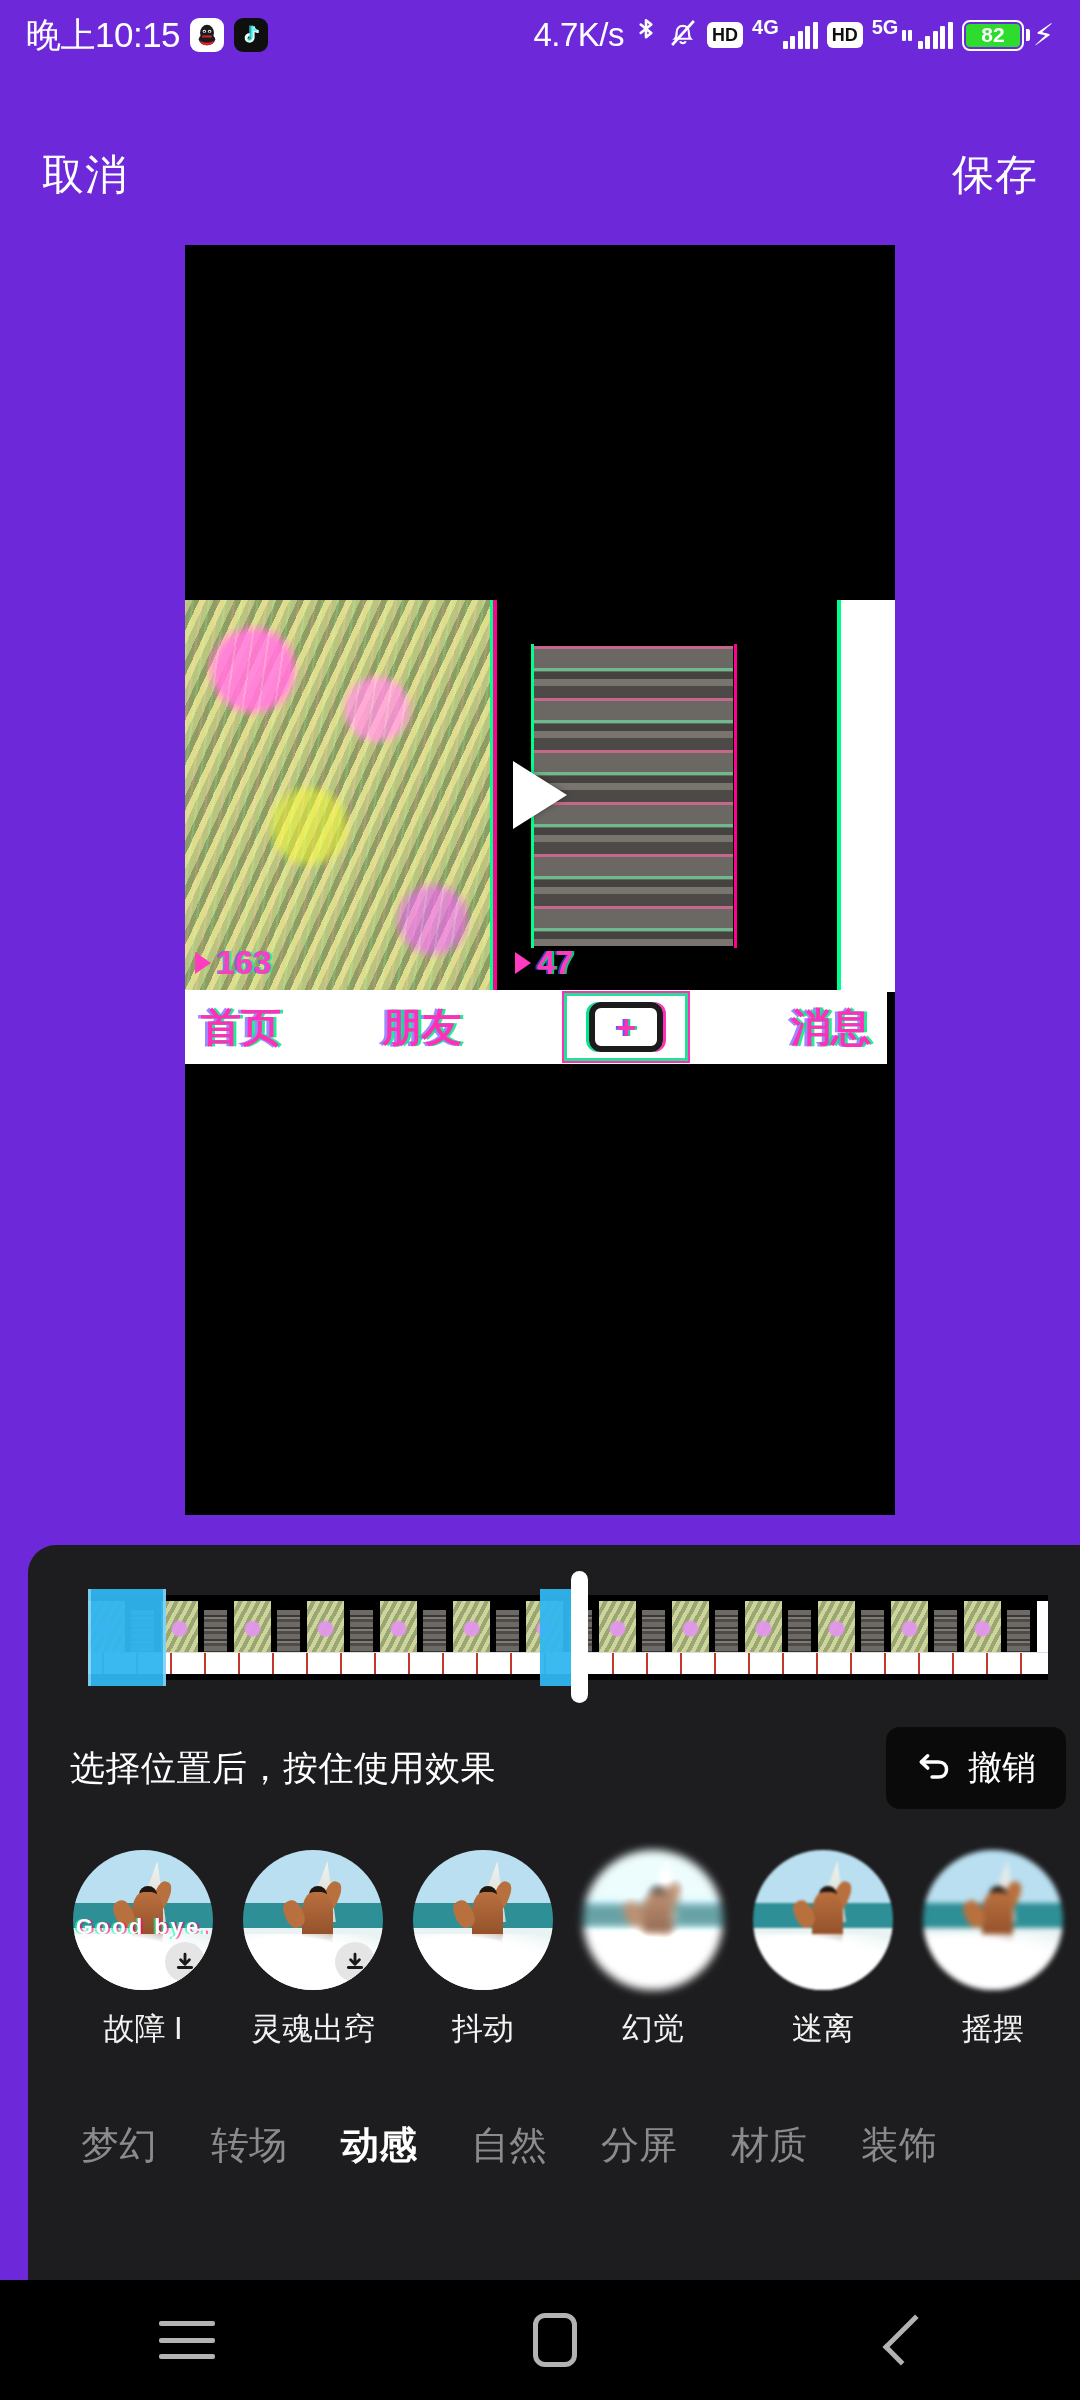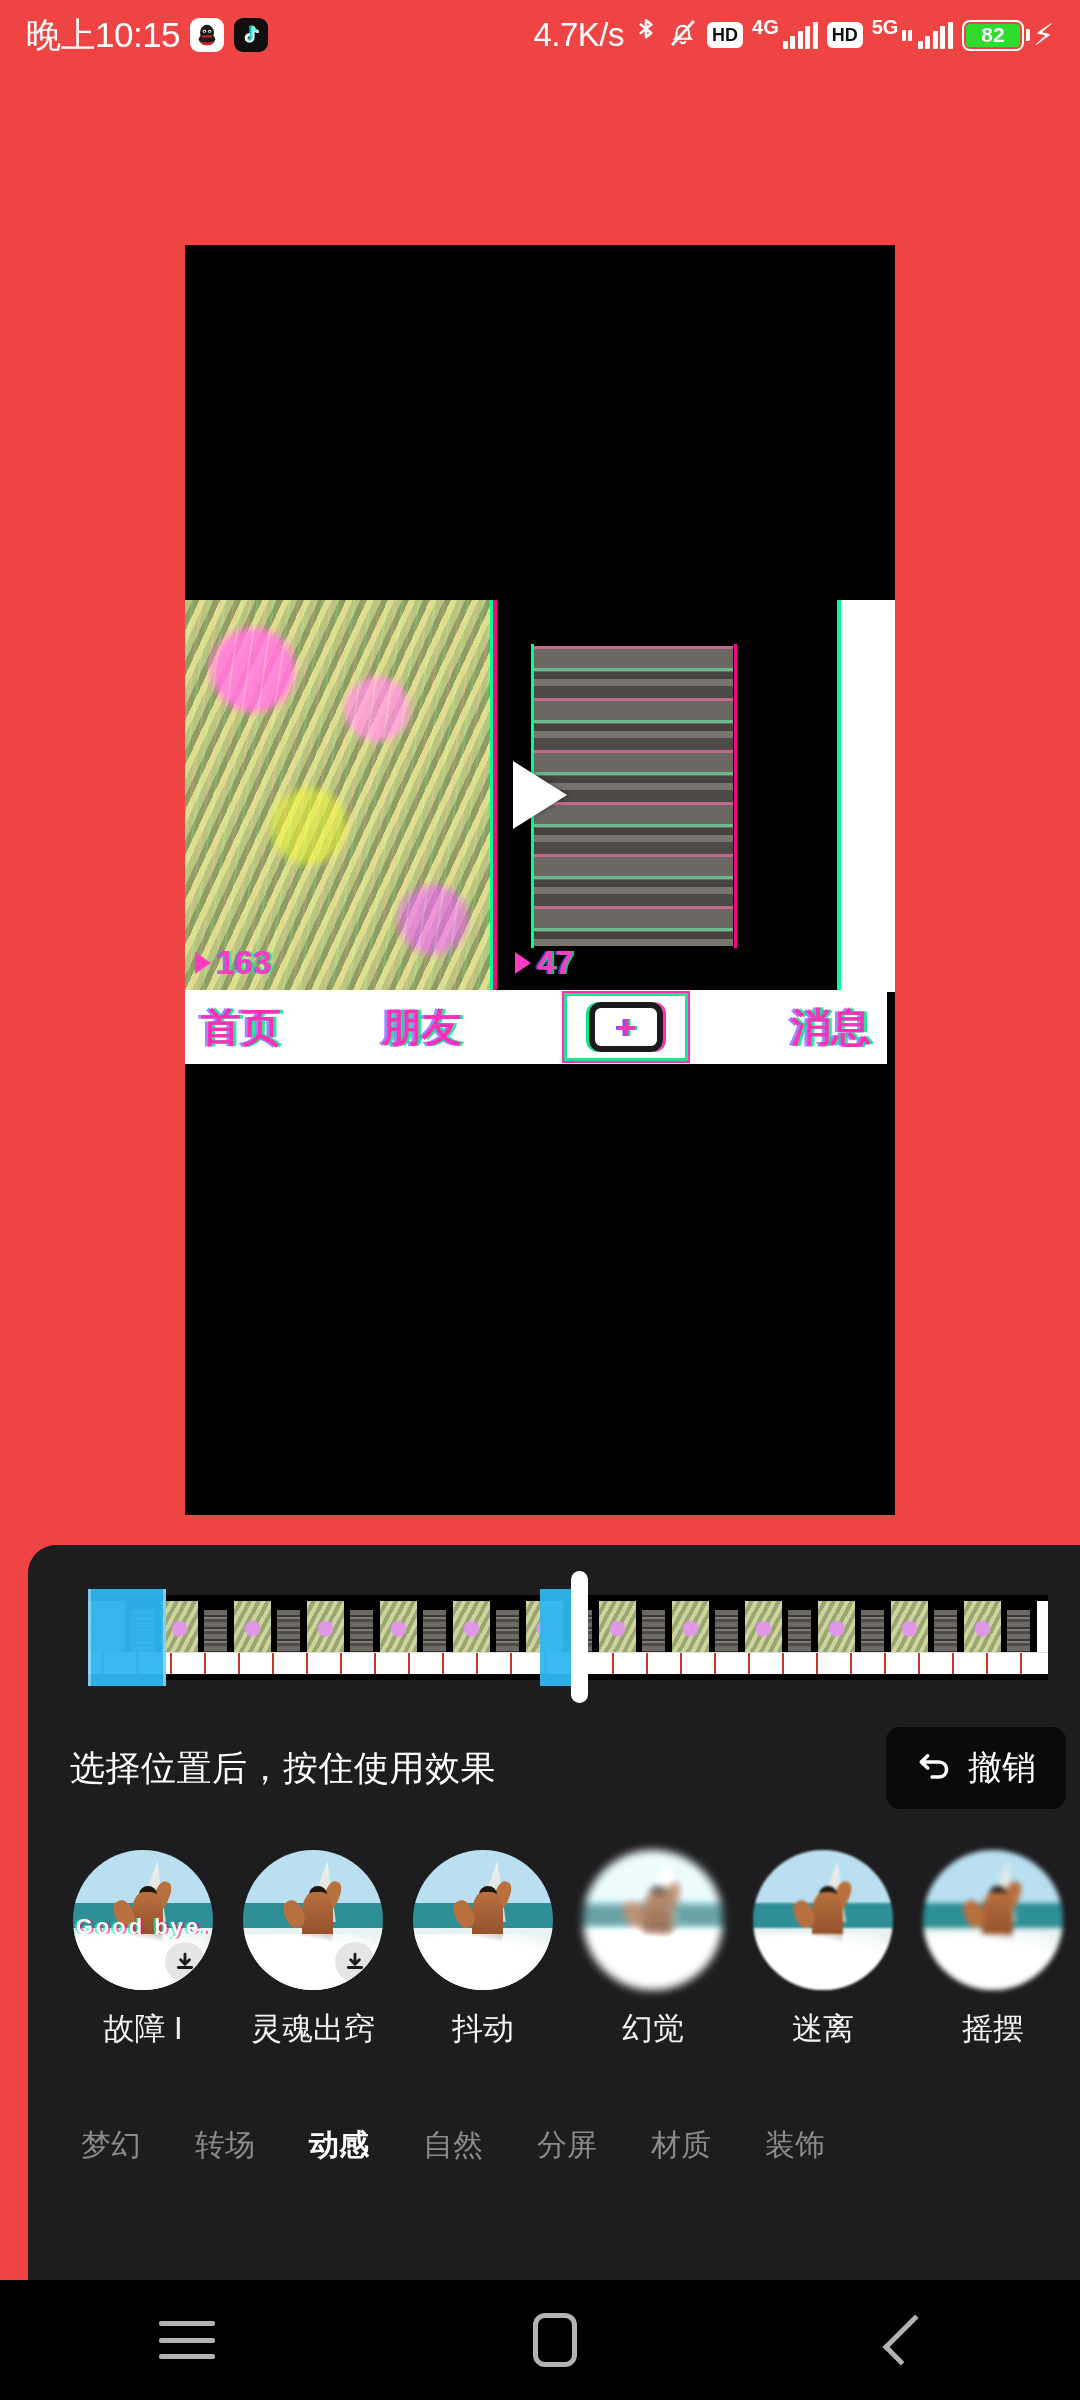--- a/index.html
+++ b/index.html
@@ -2,21 +2,21 @@
 <html><head>
 <meta charset="utf-8">
 <style>
   * { margin:0; padding:0; box-sizing:border-box; }
   html,body {
     width:1080px; height:2400px;
     background:#111112;
     font-family:"Liberation Sans","DejaVu Sans",sans-serif;
     overflow:hidden;
   }
-  .screen { position:relative; width:1080px; height:2400px; background:#ef4444; }
+  .screen { position:relative; width:1080px; height:2400px; background:#6d28d9; }
 
   
   .statusbar{
     position:absolute; top:0; left:0; width:1080px; height:70px;
     display:flex; align-items:center; justify-content:space-between;
     padding:0 26px; color:#fff;
   }
   .sb-left{ display:flex; align-items:center; gap:10px; }
   .sb-time{ font-size:35px; font-weight:500; letter-spacing:-0.5px; white-space:nowrap;}
   .app-badge{ width:34px;height:34px;border-radius:9px;display:flex;align-items:center;justify-content:center;overflow:hidden;}
@@ -230,21 +230,21 @@
     position:absolute; right:8px; bottom:8px; width:40px;height:40px;border-radius:50%;
     background:rgba(225,225,225,.85); display:flex;align-items:center;justify-content:center;
   }
   .eff-label{ color:#f2f2f2; font-size:31px; white-space:nowrap; }
 
   
   .cats{
     position:absolute; left:0; top:545px; width:1080px; height:110px;
     display:flex; align-items:center; gap:0; padding:0 26px; overflow:hidden;
   }
-  .cat{ font-size:30px; color:#8b8b8e; padding:0 27px; white-space:nowrap; cursor:pointer; }
+  .cat{ font-size:38px; color:#8b8b8e; padding:0 27px; white-space:nowrap; cursor:pointer; }
   .cat.active{ color:#ffffff; font-weight:700; }
 
   
   .navbar{
     position:absolute; left:0; bottom:0; width:1080px; height:120px; background:#000;
     display:flex; align-items:center; justify-content:space-around;
   }
   .nav-recents{ width:56px; height:38px; display:flex; flex-direction:column; justify-content:space-between;}
   .nav-recents i{ display:block; height:5px; background:#b3b3b3; border-radius:2px;}
   .nav-home{ width:44px; height:54px; border:5px solid #b3b3b3; border-radius:12px;}
@@ -322,20 +322,24 @@
       <span class="batt">
         <span class="batt-body">
           <span class="batt-fill">82</span>
         </span>
         <span class="batt-cap"></span>
         <span class="bolt">⚡</span>
       </span>
     </div>
   </div>
 
+  <div class="topbar">
+    <button class="tb-btn">取消</button>
+    <button class="tb-btn">保存</button>
+  </div>
 
   <div class="preview">
     <div class="pv-video">
       <div class="pv-flowers"></div>
       <div class="pv-seam"></div>
       <div class="pv-right">
         <div class="pv-stairs"></div>
         <div class="pv-stairs-edge"></div>
         <div class="pv-white-strip"></div>
       </div>

